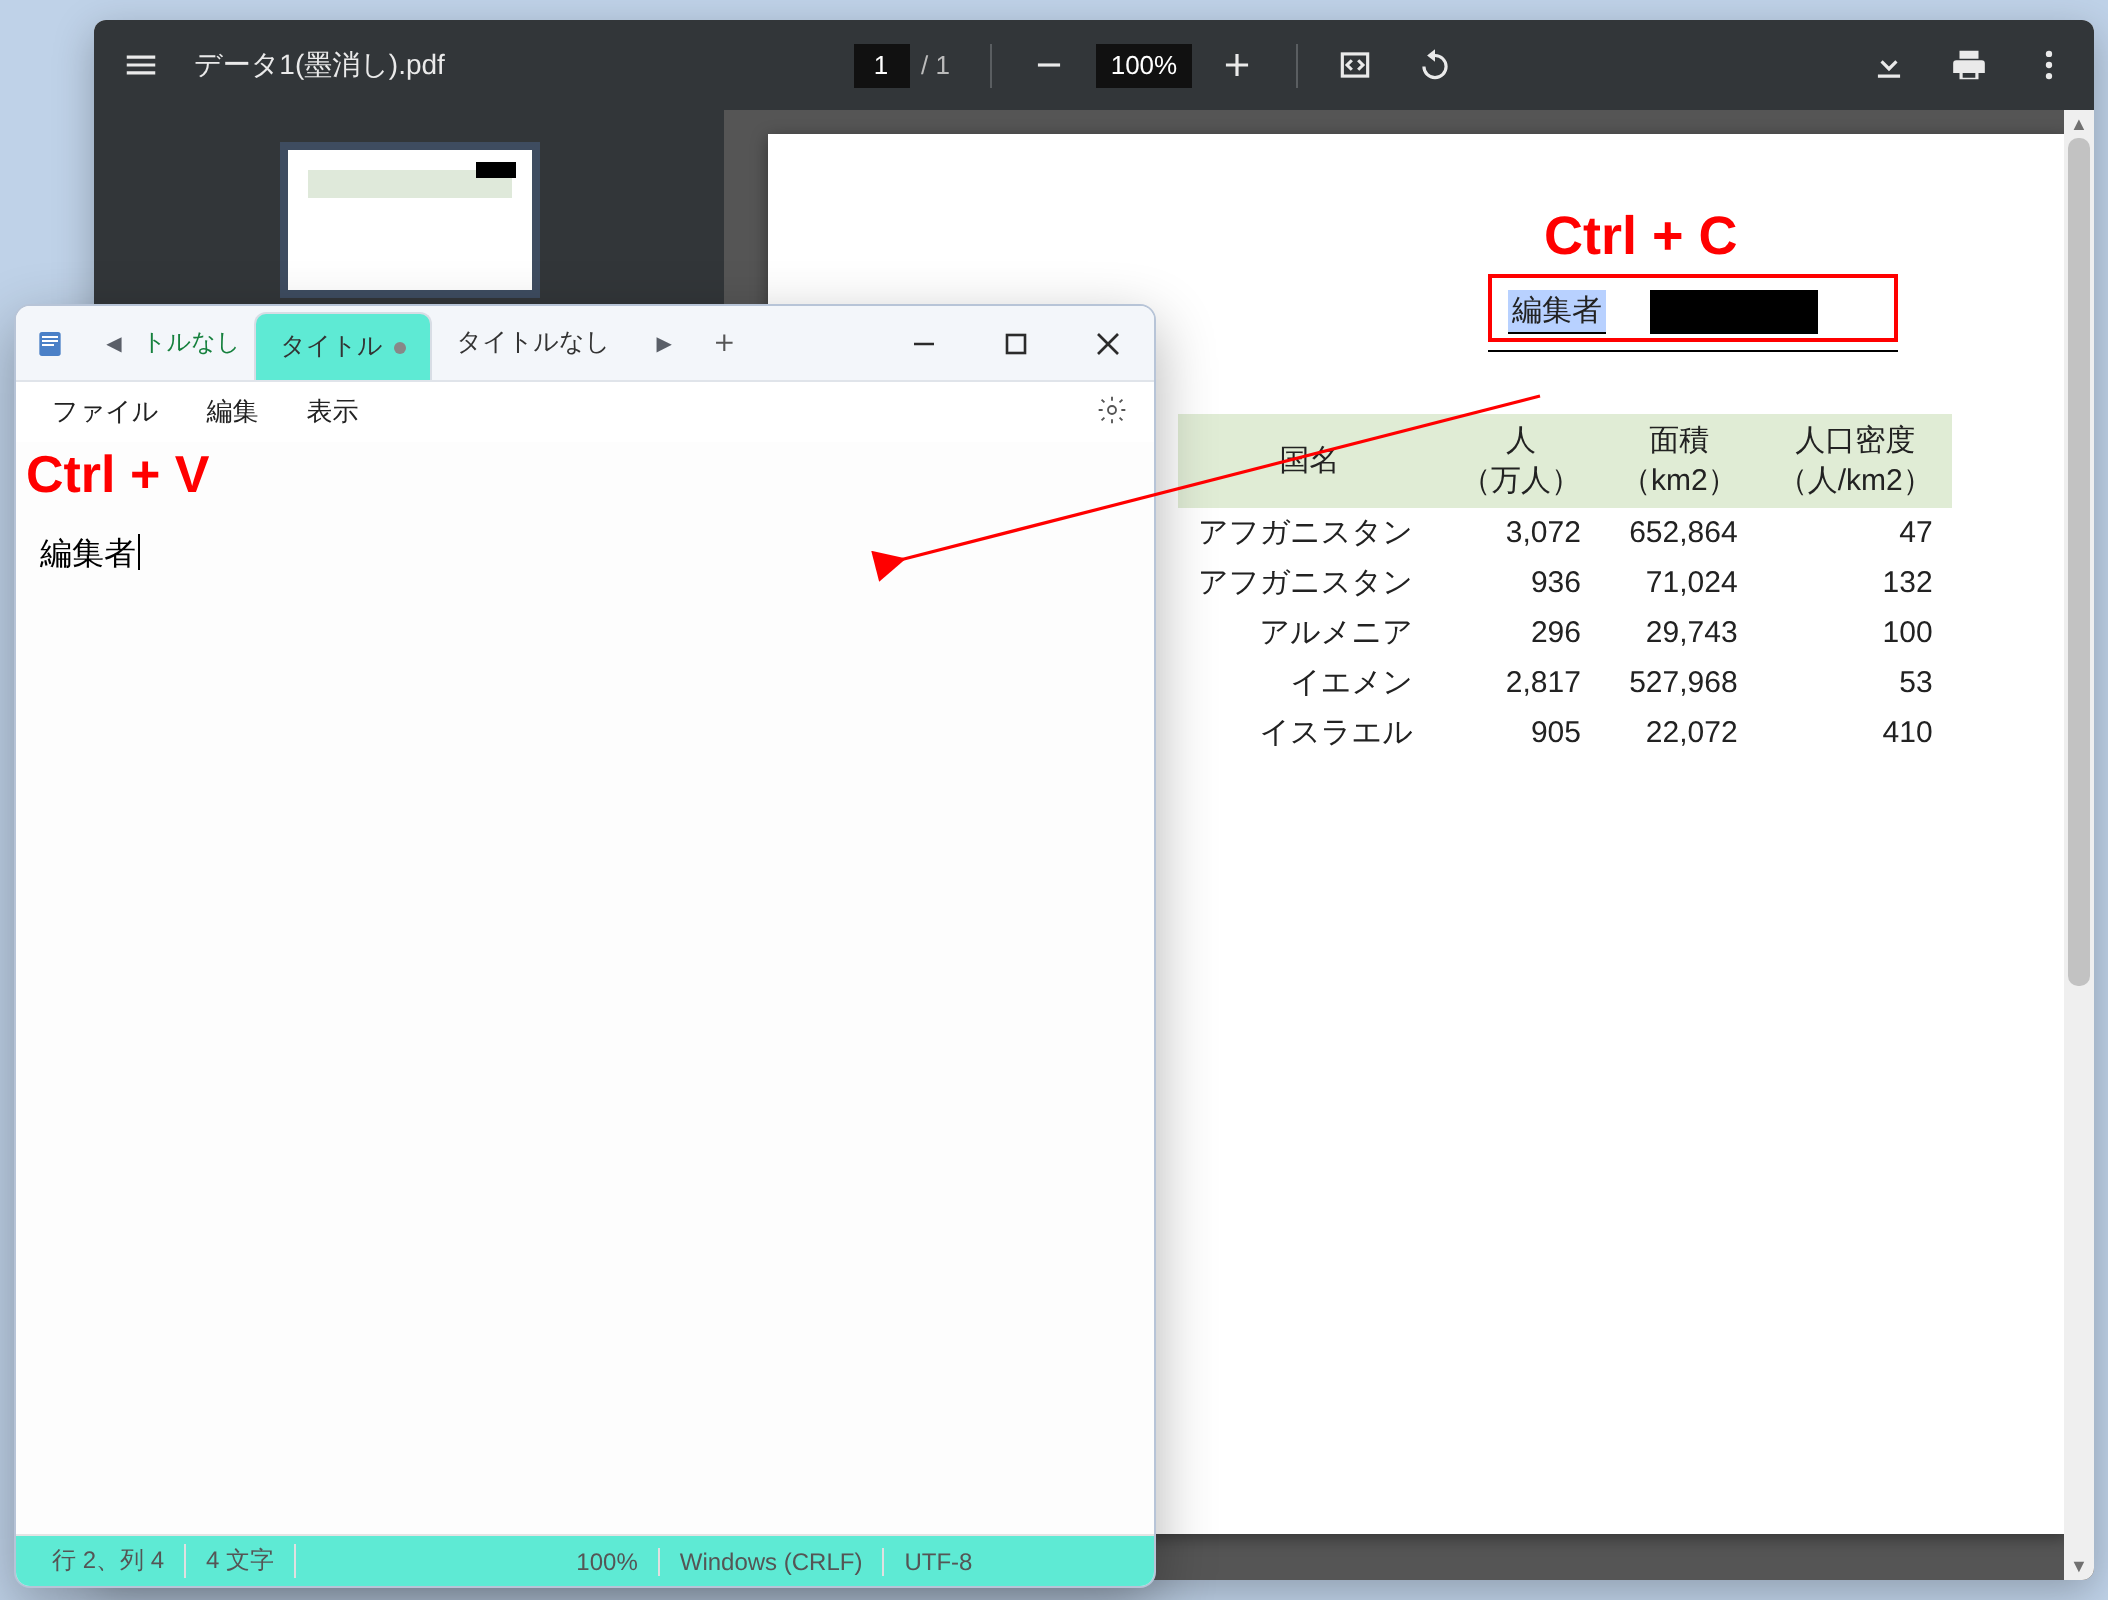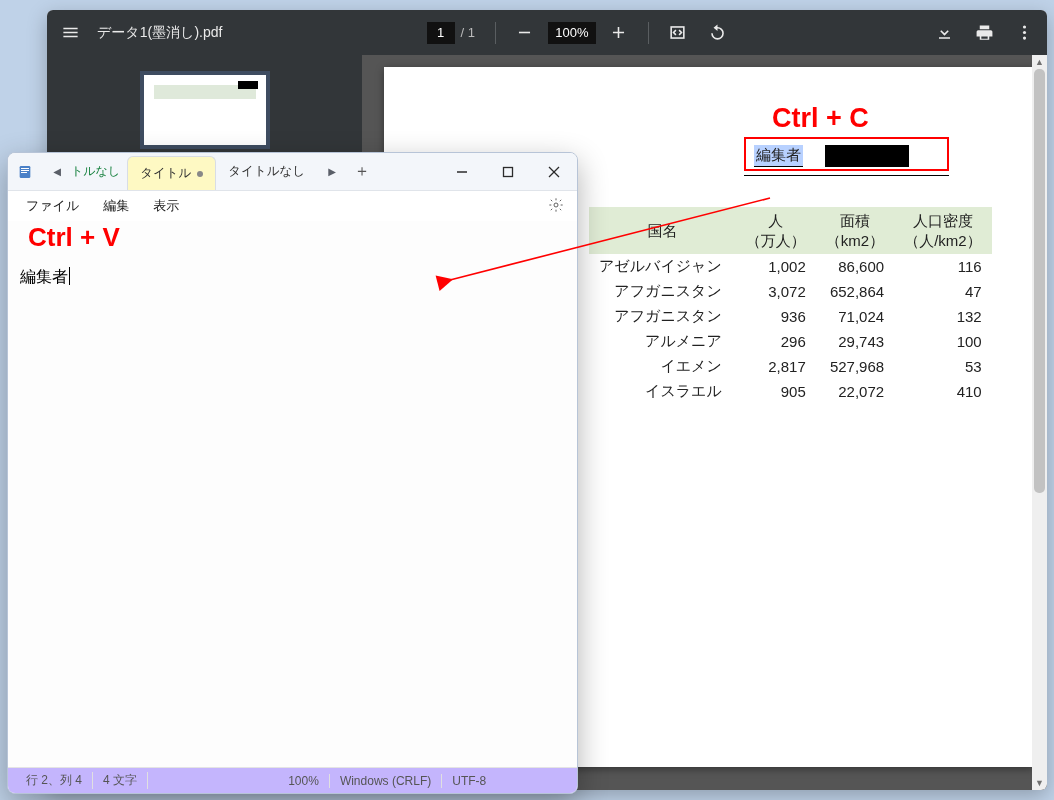--- a/index.html
+++ b/index.html
@@ -175,21 +175,21 @@
     width: 22px; height: 28px; display: flex; align-items: center; justify-content: center;
     color: #5a5f68; cursor: pointer; font-size: 10px;
   }
   .ew-nav-label { font-size: 12px; color: #15803d; padding: 0 3px; }
   .ew-tab {
     display: flex; align-items: center; gap: 6px;
     padding: 0 12px; font-size: 12.5px; color: #333;
     border-radius: 6px 6px 0 0;
     cursor: pointer;
   }
-  .ew-tab.active { background: #fef9c3; border: 1px solid #d8dde5; border-bottom: none; margin-top: 3px; }
+  .ew-tab.active { background: #5eead4; border: 1px solid #d8dde5; border-bottom: none; margin-top: 3px; }
   .ew-tab .dot { width: 6px; height: 6px; border-radius: 50%; background: #888; }
   .ew-tab-plus {
     width: 30px; display: flex; align-items: center; justify-content: center;
     cursor: pointer; color: #555; font-size: 16px;
   }
   .ew-spacer { flex: 1; }
   .ew-sysbtn {
     width: 46px; display: flex; align-items: center; justify-content: center;
     color: #2b2b2b; cursor: pointer;
   }
@@ -206,33 +206,33 @@
   .ew-gear svg { width: 16px; height: 16px; fill: none; stroke: currentColor; stroke-width: 1.4; }
 
   .ew-content {
     flex: 1; position: relative;
     padding: 8px 12px;
     font-size: 15px; color: #222;
   }
   .paste-annot {
     color: #ff0000; font-weight: 700; font-size: 26px;
     font-family: Arial, sans-serif;
-    position: absolute; left: 20px; top: 1px;
+    position: absolute; left: 5px; top: 1px;
   }
   .caret-line {
     position: absolute; left: 12px; top: 46px;
     font-size: 16px; color: #000;
   }
   .caret-line .caret {
     display: inline-block; width: 1px; height: 18px; background: #000;
     vertical-align: -3px; margin-left: 1px;
   }
 
   .ew-status {
-    height: 26px; background: #c4b5fd; border-top: 1px solid #e4e4e4;
+    height: 26px; background: #5eead4; border-top: 1px solid #e4e4e4;
     display: flex; align-items: center; font-size: 12px; color: #555;
     padding: 0 8px;
   }
   .ew-status .cell { padding: 0 10px; border-right: 1px solid #e0e0e0; }
   .ew-status .cell:last-child { border-right: none; }
 
   
   .arrow-svg {
     position: absolute; left: 0; top: 0; width: 1054px; height: 800px;
     pointer-events: none;
@@ -317,26 +317,20 @@
         <table class="data-table">
           <thead>
             <tr>
               <th><span>国名</span></th>
               <th><span>人</span><span class="sub">（万人）</span></th>
               <th><span>面積</span><span class="sub">（km2）</span></th>
               <th><span>人口密度</span><span class="sub">（人/km2）</span></th>
             </tr>
           </thead>
           <tbody id="tbody">
-              <tr>
-                <td class="name">アゼルバイジャン</td>
-                <td>1,002</td>
-                <td>86,600</td>
-                <td>116</td>
-              </tr>
               <tr>
                 <td class="name">アフガニスタン</td>
                 <td>3,072</td>
                 <td>652,864</td>
                 <td>47</td>
               </tr>
               <tr>
                 <td class="name">アフガニスタン</td>
                 <td>936</td>
                 <td>71,024</td>

